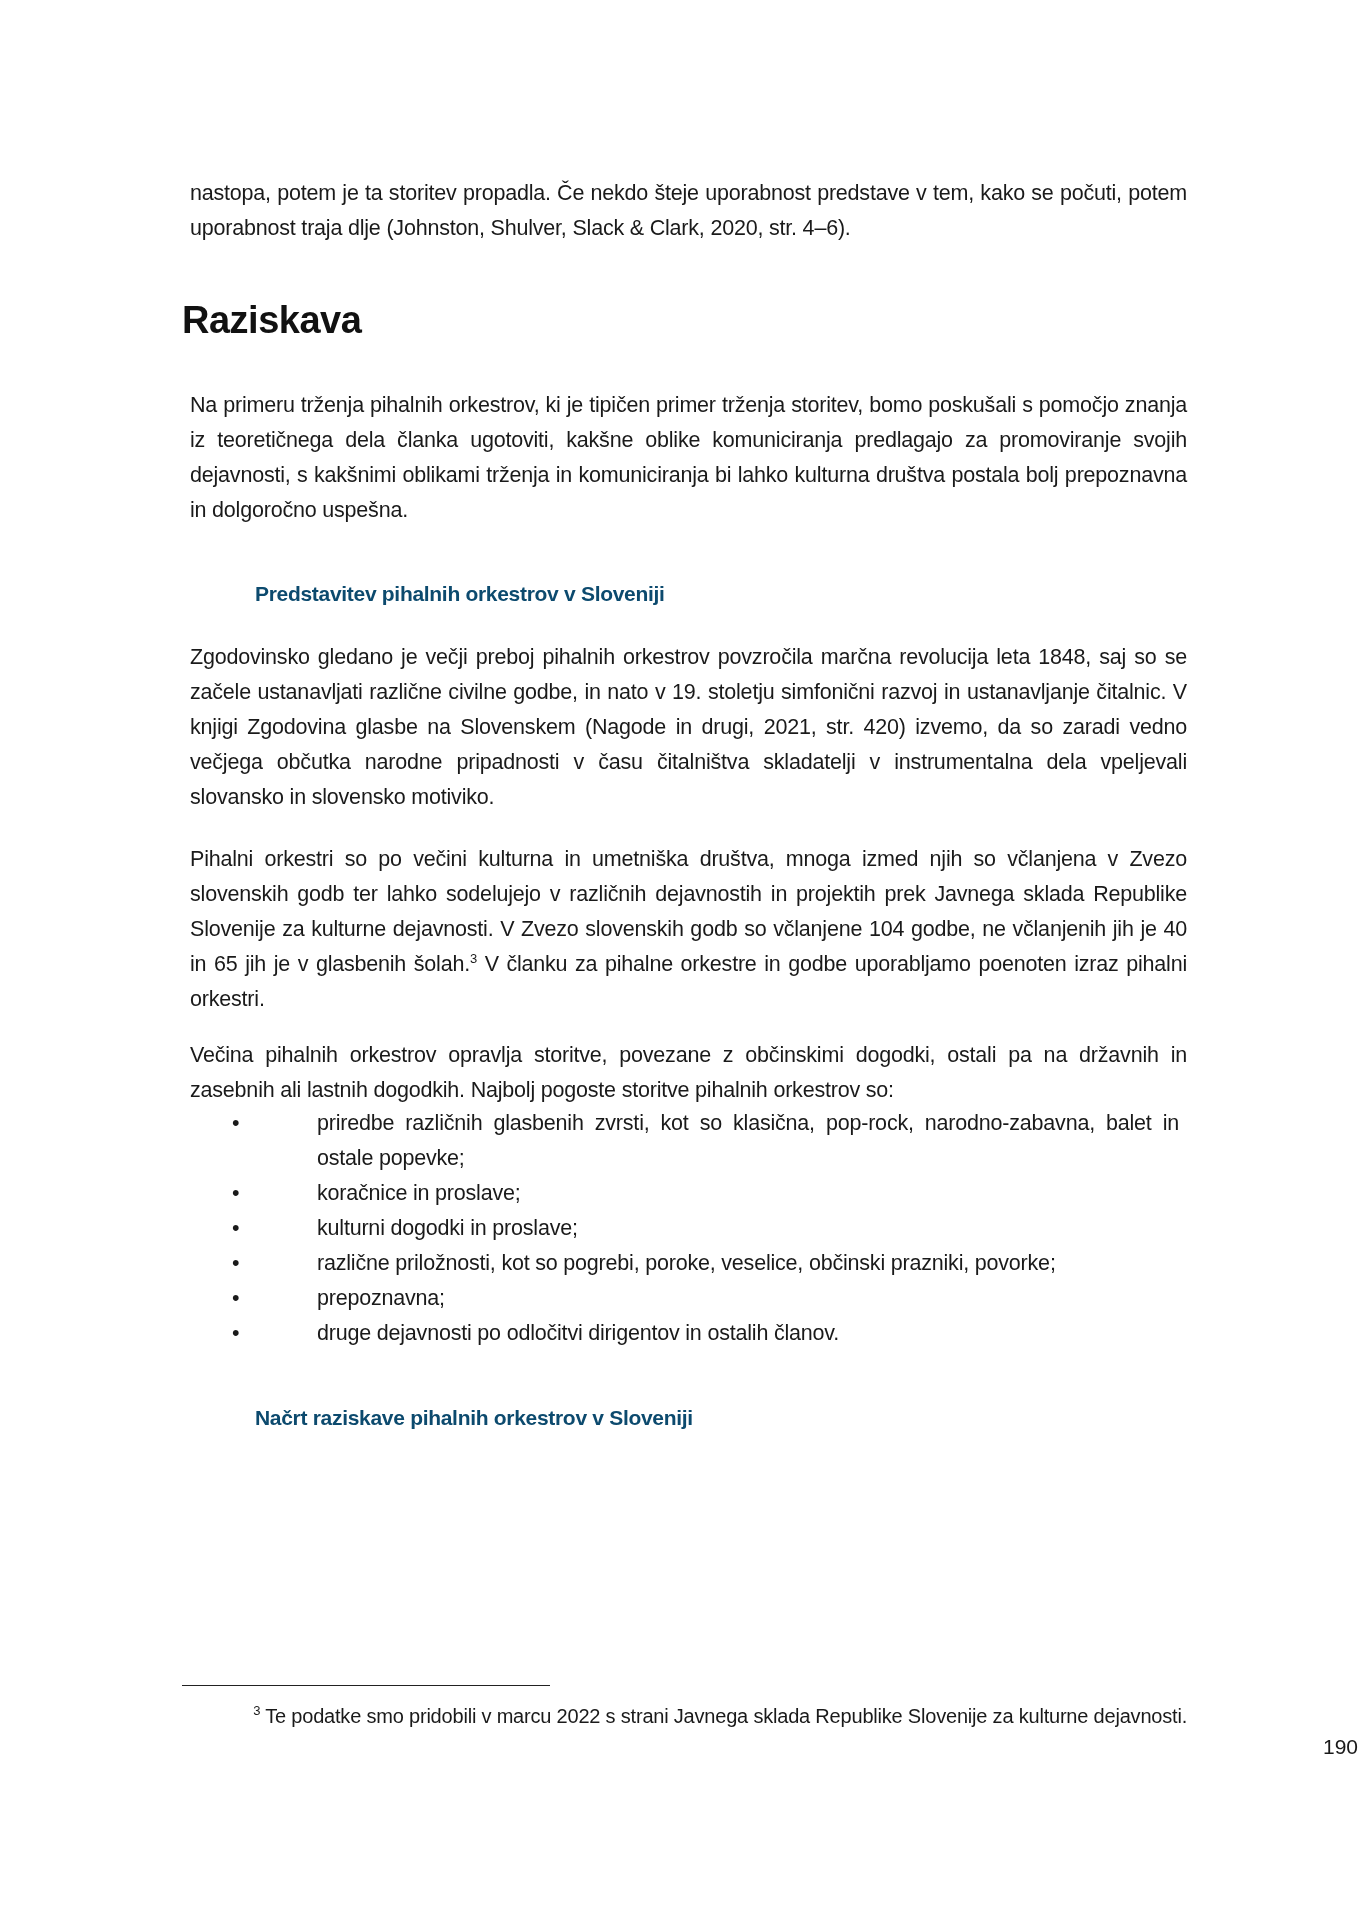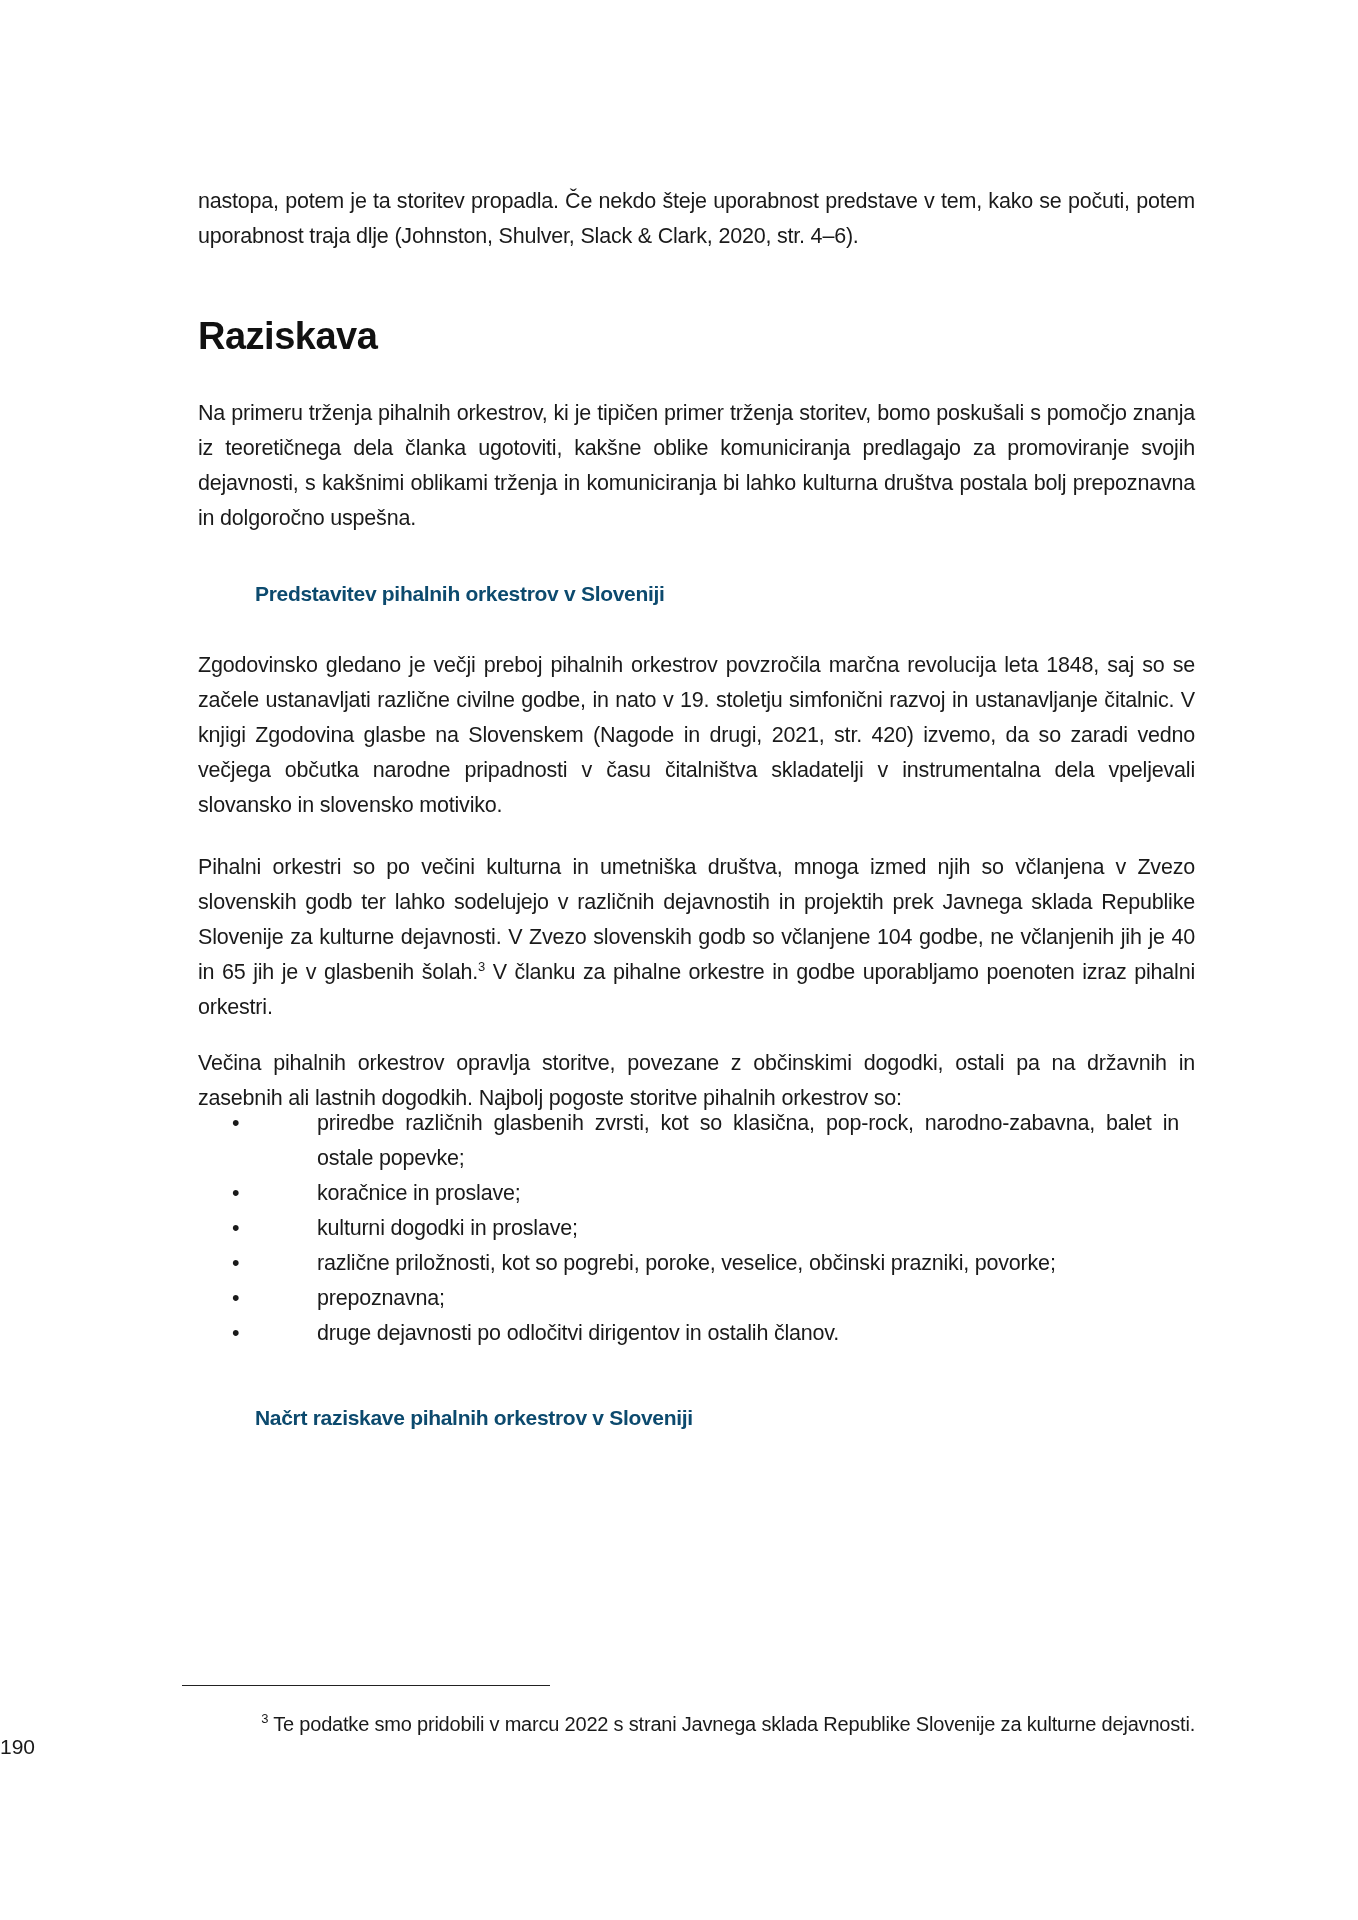--- a/index.html
+++ b/index.html
@@ -1,30 +1,30 @@
 <!DOCTYPE html>
 <html><head>
 <meta charset="utf-8">
 <style>
   html, body { margin: 0; padding: 0; background: #ffffff; }
   body { width: 1358px; height: 1920px; position: relative; overflow: hidden;
          font-family: "Liberation Sans", sans-serif; color: #1a1a1a; }
   .page { position: absolute; left: 0; top: 0; width: 1358px; height: 1920px; }
   .blk { position: absolute; left: 182px; width: 997px; }
-  .p { font-size: 21.5px; line-height: 35px; text-align: justify; letter-spacing: -0.2px; margin: 16px; }
+  .p { font-size: 21.5px; line-height: 35px; text-align: justify; letter-spacing: -0.2px; margin: 8px; }
   .p.left { text-align: right; }
-  .h1 { font-size: 38px; font-weight: bold; letter-spacing: -0.5px; line-height: 44px; margin: 16px; color: #111; }
+  .h1 { font-size: 38px; font-weight: bold; letter-spacing: -0.5px; line-height: 44px; margin: 0; color: #111; }
   .h2 { font-size: 21px; font-weight: bold; letter-spacing: -0.3px; line-height: 28px; margin: 0; left: 255px; color: #0c4a6e; }
   ul.bullets { list-style: none; margin: 0; padding: 0; }
   ul.bullets li { position: relative; padding-left: 135px; font-size: 21.5px; line-height: 35px; letter-spacing: -0.2px; text-align: justify; }
   ul.bullets li .dot { position: absolute; left: 50px; top: 0; }
   sup { font-size: 13px; line-height: 0; vertical-align: super; }
   .rule { position: absolute; left: 182px; top: 1685px; width: 368px; height: 1px; background: #222; }
   .fn { font-size: 20px; line-height: 28px; letter-spacing: -0.2px; }
-  .pagenum { position: absolute; left: 0; width: 1358px; text-align: left; font-size: 21px; top: 1735px; }
+  .pagenum { position: absolute; left: 0; width: 1358px; text-align: right; font-size: 21px; top: 1735px; }
 </style>
 </head>
 <body>
 
 <div class="page">
 
   <p class="blk p" style="top:168px;">nastopa, potem je ta storitev propadla. Če nekdo šteje uporabnost predstave v tem, kako se počuti, potem uporabnost traja dlje (Johnston, Shulver, Slack &amp; Clark, 2020, str. 4–6).</p>
 
   <h1 class="blk h1" style="top:298px;">Raziskava</h1>
 

